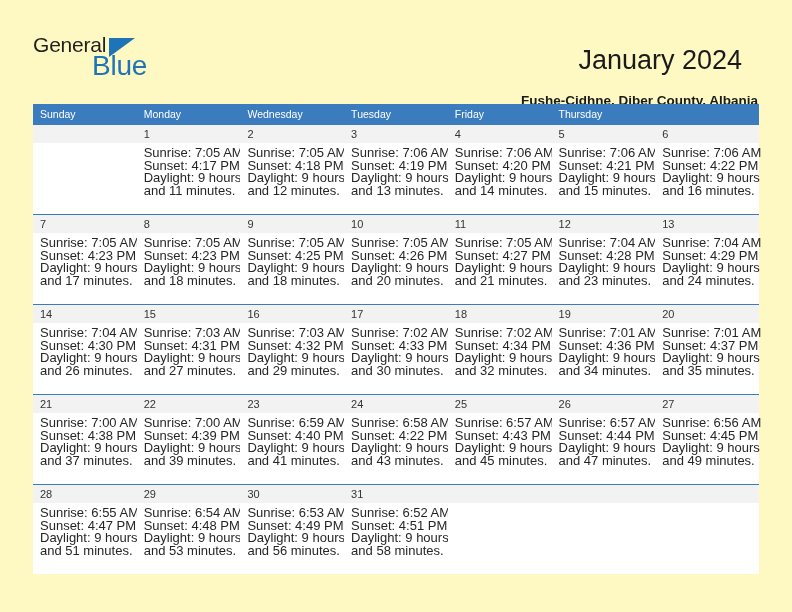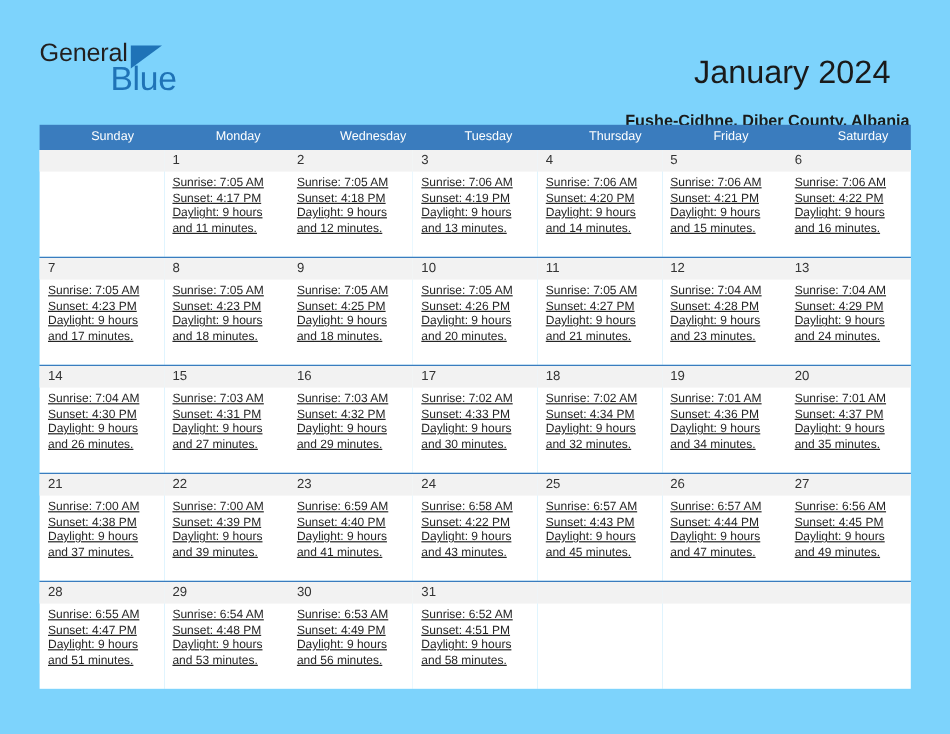--- a/index.html
+++ b/index.html
@@ -9,21 +9,21 @@
     width: 792px;
     height: 612px;
     background: #ffffff;
     font-family: "Liberation Sans", sans-serif;
     -webkit-font-smoothing: antialiased;
   }
   .page {
     position: relative;
     width: 792px;
     height: 612px;
-    background: #7dd3fc;
+    background: #fef9c3;
     overflow: hidden;
   }
 
   
   .top {
     position: absolute;
     left: 0;
     top: 0;
     width: 792px;
     height: 104px;
@@ -94,21 +94,20 @@
     position: absolute;
     left: 33px;
     top: 104px;
     width: 726px;
   }
   .dow-row {
     display: flex;
     width: 726px;
     height: 21px;
     background: #3a7cbe;
-    padding-left: 36px;
   }
   .dow {
     flex: 0 0 103.71px;
     width: 103.71px;
     color: #ffffff;
     font-size: 10.5px;
     line-height: 21px;
     padding-left: 7px;
     white-space: nowrap;
     overflow: hidden;
@@ -137,25 +136,24 @@
     background: #f2f2f2;
     font-size: 11px;
     color: #333333;
     line-height: 18px;
     padding-left: 7px;
     font-family: "Liberation Sans", sans-serif;
   }
   .cell.empty .datenum { background: #f2f2f2; }
   .cell .info {
     padding: 4px 5px 0 7px;
-    font-size: 10px;
+    font-size: 13px;
     line-height: 12.6px;
     color: #262626;
     font-family: "Liberation Sans", sans-serif;
-    text-decoration: underline;
   }
   .info div { white-space: nowrap; }
   .cell.blank .datenum { background: #f2f2f2; }
 </style>
 </head>
 <body>
 
 <div class="page">
 
   <div class="top">
@@ -172,23 +170,22 @@
     </div>
 
   </div>
 
   <div class="calendar">
     <div class="dow-row">
         <div class="dow">Sunday</div>
         <div class="dow">Monday</div>
         <div class="dow">Wednesday</div>
         <div class="dow">Tuesday</div>
+        <div class="dow">Friday</div>
         <div class="dow">Thursday</div>
-        <div class="dow">Friday</div>
-        <div class="dow">Saturday</div>
       </div>
     <div id="weeks-container">
         <div class="week">
           <div class="week-inner">
             <div class="cell empty">
               <div class="datenum"></div>
             </div>
             <div class="cell">
               <div class="datenum">1</div>
               <div class="info">

